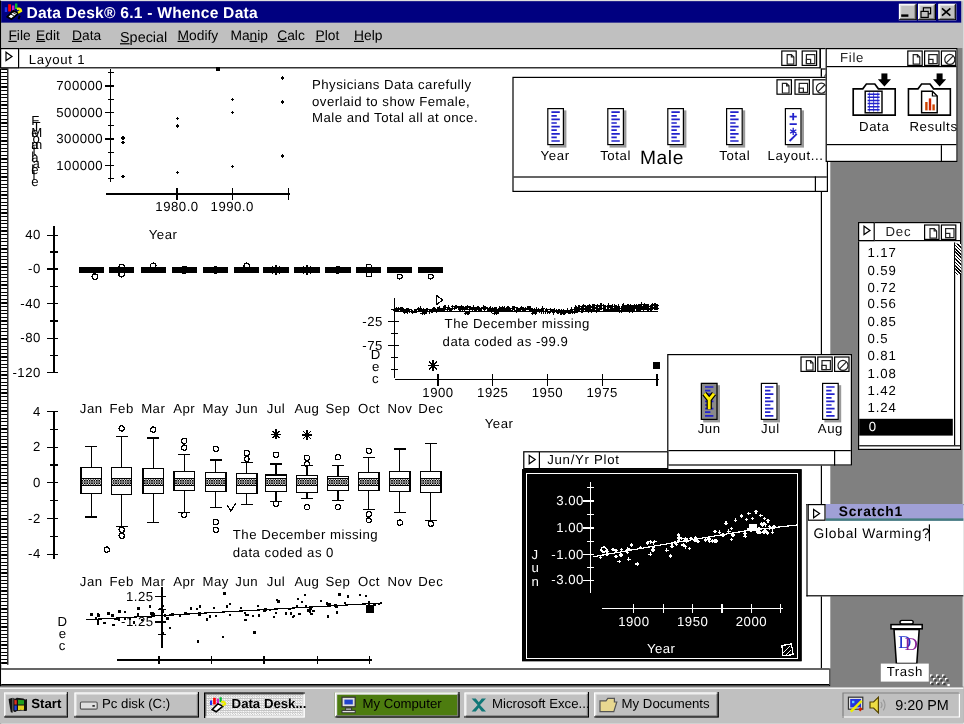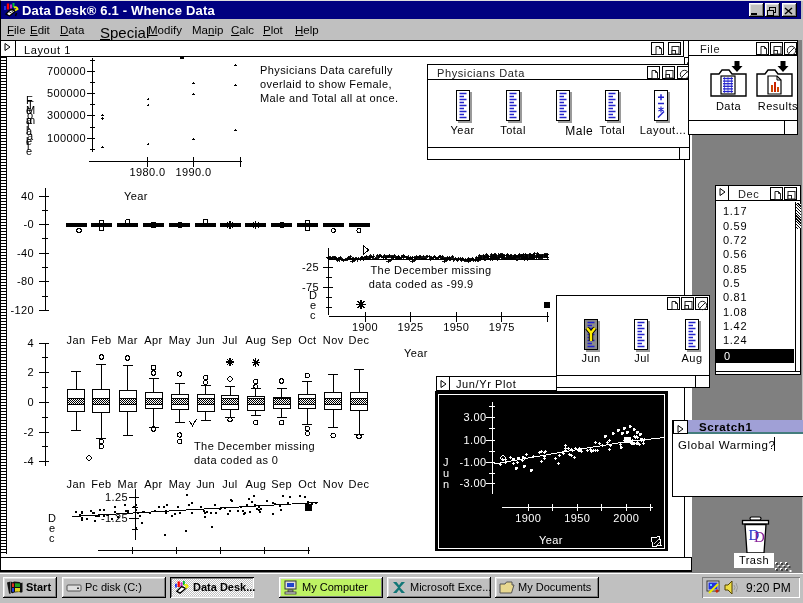--- a/index.html
+++ b/index.html
@@ -31,21 +31,21 @@
       <rect x="4.5" y="2.5" width="6" height="5" fill="none" stroke="black" stroke-width="1"></rect>
       <rect x="2.5" y="5.5" width="6" height="5" fill="#c0c0c0" stroke="black" stroke-width="1"></rect>
     </svg></div>
 <div class="abs raised" style="left:782px;top:3px;width:15px;height:14px;background:#c0c0c0"><svg width="13" height="12">
       <path d="M3 3l7 6M10 3l-7 6" stroke="black" stroke-width="1.4"></path>
     </svg></div>
 <div class="abs" style="left:1px;top:19px;width:800px;height:21px;background:#c0c0c0"></div>
 <div class="abs" style="left:7px;top:24px;font-size:11.5px"><u>F</u>ile</div>
 <div class="abs" style="left:30px;top:24px;font-size:11.5px"><u>E</u>dit</div>
 <div class="abs" style="left:60px;top:24px;font-size:11.5px"><u>D</u>ata</div>
-<div class="abs" style="left:100px;top:24px;font-size:15px"><u>S</u>pecial</div>
+<div class="abs" style="left:100px;top:24px;font-size:12px"><u>S</u>pecial</div>
 <div class="abs" style="left:148px;top:24px;font-size:11.5px"><u>M</u>odify</div>
 <div class="abs" style="left:192px;top:24px;font-size:11.5px">Ma<u>n</u>ip</div>
 <div class="abs" style="left:231px;top:24px;font-size:11.5px"><u>C</u>alc</div>
 <div class="abs" style="left:263px;top:24px;font-size:11.5px"><u>P</u>lot</div>
 <div class="abs" style="left:295px;top:24px;font-size:11.5px"><u>H</u>elp</div>
 <div class="abs" style="left:1px;top:40px;width:801px;height:533px;background:#808080"></div>
 <div class="abs" style="left:0px;top:40px;width:692px;height:532px;background:white;border:1px solid black"></div>
 <div class="abs" style="left:0px;top:40px;width:684px;height:17px;background:white;border:1px solid black"></div>
 <div class="abs" style="left:0px;top:40px;width:16px;height:17px;background:white;border:1px solid black"><svg width="14" height="15">
       <path d="M4 2.5v7l5 -3.5z" fill="white" stroke="black" stroke-width="1"></path>
@@ -412,23 +412,20 @@
     <rect x="289.0" y="496.0" width="2" height="2" fill="black"></rect>
     <rect x="253.0" y="495.0" width="2" height="2" fill="black"></rect>
     <rect x="186.0" y="493.5" width="2" height="2" fill="black"></rect>
     <rect x="211.0" y="526.0" width="2" height="2" fill="black"></rect>
     <rect x="135.0" y="526.5" width="2" height="2" fill="black"></rect>
     <rect x="305" y="504" width="7" height="7" fill="black"></rect>
     <text x="128" y="500.5" text-anchor="end" font-size="11" letter-spacing="0.4" fill="black">1.25</text>
     <text x="128" y="521.8" text-anchor="end" font-size="11" letter-spacing="0.4" fill="black">-1.25</text>
   </svg>
 <div class="ddwin" style="left:427px;top:64px;width:263px;height:96px">
-    <div class="ddtitle">
-      <span style="position:absolute;left:9px;top:2px">Physicians Data</span>
-    </div>
     <div class="abs" style="left:0;top:82px;right:0;height:1px;background:black"></div>
     <div class="abs" style="left:251px;top:82px;width:1px;height:13px;background:black"></div>
   </div>
 <div class="abs ddbtn" style="left:647px;top:66px;width:13px;height:13px"><svg width="13" height="13">
       <path d="M4 2.5h3.5l2 2V10.5h-5.5z" fill="white" stroke="#222" stroke-width="1"></path>
       <path d="M7.5 2.5v2h2" fill="none" stroke="#222" stroke-width="1"></path>
     </svg></div>
 <div class="abs ddbtn" style="left:662px;top:66px;width:13px;height:13px"><svg width="13" height="13">
       <rect x="3" y="2.5" width="7" height="7.5" fill="white" stroke="#222" stroke-width="1"></rect>
       <rect x="3" y="6.5" width="3.5" height="3.5" fill="white" stroke="#222" stroke-width="1"></rect>
@@ -444,21 +441,21 @@
 <div class="abs" style="left:432.6px;top:124px;width:60px;text-align:center;font-size:11px;letter-spacing:0.5px">Year</div>
 <div class="abs" style="left:508px;top:92px;width:14px;height:31px;background:#9a9a9a"></div>
 <div class="abs" style="left:506px;top:90px;width:14px;height:31px;background:white;border:1px solid black"><svg width="12" height="29">
       <path d="M2.5 2.5h7M2.5 5.5h4.5M2.5 8.5h7M2.5 11.5h4.5M2.5 14.5h7M2.5 17.5h4.5M2.5 20.5h7M2.5 23.5h4.5M2.5 26.5h7" stroke="#2222cc" stroke-width="1.4"></path>
     </svg></div>
 <div class="abs" style="left:483px;top:124px;width:60px;text-align:center;font-size:11px;letter-spacing:0.5px">Total</div>
 <div class="abs" style="left:558.3px;top:92px;width:14px;height:31px;background:#9a9a9a"></div>
 <div class="abs" style="left:556.3px;top:90px;width:14px;height:31px;background:white;border:1px solid black"><svg width="12" height="29">
       <path d="M2.5 2.5h7M2.5 5.5h4.5M2.5 8.5h7M2.5 11.5h4.5M2.5 14.5h7M2.5 17.5h4.5M2.5 20.5h7M2.5 23.5h4.5M2.5 26.5h7" stroke="#2222cc" stroke-width="1.4"></path>
     </svg></div>
-<div class="abs" style="left:533.3px;top:124px;width:60px;text-align:right;font-size:12px;letter-spacing:0.5px">Male</div>
+<div class="abs" style="left:533.3px;top:124px;width:60px;text-align:left;font-size:16px;letter-spacing:0.5px">Male</div>
 <div class="abs" style="left:607.3px;top:92px;width:14px;height:31px;background:#9a9a9a"></div>
 <div class="abs" style="left:605.3px;top:90px;width:14px;height:31px;background:white;border:1px solid black"><svg width="12" height="29">
       <path d="M2.5 2.5h7M2.5 5.5h4.5M2.5 8.5h7M2.5 11.5h4.5M2.5 14.5h7M2.5 17.5h4.5M2.5 20.5h7M2.5 23.5h4.5M2.5 26.5h7" stroke="#2222cc" stroke-width="1.4"></path>
     </svg></div>
 <div class="abs" style="left:582.3px;top:124px;width:60px;text-align:center;font-size:11px;letter-spacing:0.5px">Total</div>
 <div class="abs" style="left:656.3px;top:92px;width:14px;height:31px;background:#9a9a9a"></div>
 <div class="abs" style="left:654.3px;top:90px;width:14px;height:31px;background:white;border:1px solid black"><svg width="12" height="29">
       <path d="M6 3.2v6M3 6.2h6" stroke="#2222cc" stroke-width="1.5"></path>
       <path d="M3 12.5h6" stroke="#2222cc" stroke-width="1.5"></path>
       <path d="M6 15.5v6M3.4 17.1l5.2 2.8M8.6 17.1l-5.2 2.8" stroke="#2222cc" stroke-width="1.1"></path>
@@ -682,21 +679,21 @@
     <div class="abs" style="left:4px;top:3px"><svg width="16" height="15" viewBox="0 0 17 16">
         <path d="M2 4v4" stroke="#2233ee" stroke-width="2"></path>
         <path d="M5 1.5v6" stroke="red" stroke-width="2.4"></path>
 <path d="M8 2.5v5" stroke="#cc22cc" stroke-width="2"></path>
         <path d="M10.5 1v4.5" stroke="#00bb33" stroke-width="2"></path>
 <path d="M3 12l5-5 4.5 2-6 5z" fill="white" stroke="black" stroke-width="1.4"></path>
 <path d="M11 5.5q3 -1 3.5 1.5l-2.5 1.5" fill="none" stroke="#eeee00" stroke-width="2"></path>
       </svg></div>
     <div class="abs tbtext" style="left:23px;top:4px;font-weight:bold">Data Desk...</div>
   </div>
-<div class="abs raised" style="left:279px;top:577px;width:104px;height:21px;background:#bef264">
+<div class="abs raised" style="left:279px;top:577px;width:104px;height:21px;background:#4d7c0f">
     <div class="abs" style="left:4px;top:3px"><svg width="16" height="15" viewBox="0 0 16 15">
         <rect x="2" y="1" width="11" height="8" fill="#dfdfdf" stroke="#333" stroke-width="1"></rect>
         <rect x="4" y="3" width="7" height="4" fill="#2244cc"></rect>
         <rect x="5" y="10" width="5" height="2" fill="#bbb" stroke="#333" stroke-width="0.8"></rect>
         <rect x="2" y="12" width="11" height="2" fill="#dfdfdf" stroke="#333" stroke-width="0.8"></rect>
       </svg></div>
     <div class="abs tbtext" style="left:23px;top:4px;font-weight:normal">My Computer</div>
   </div>
 <div class="abs raised" style="left:387px;top:577px;width:104px;height:21px;background:#c0c0c0">
     <div class="abs" style="left:4px;top:3px"><svg width="16" height="15" viewBox="0 0 16 15">

